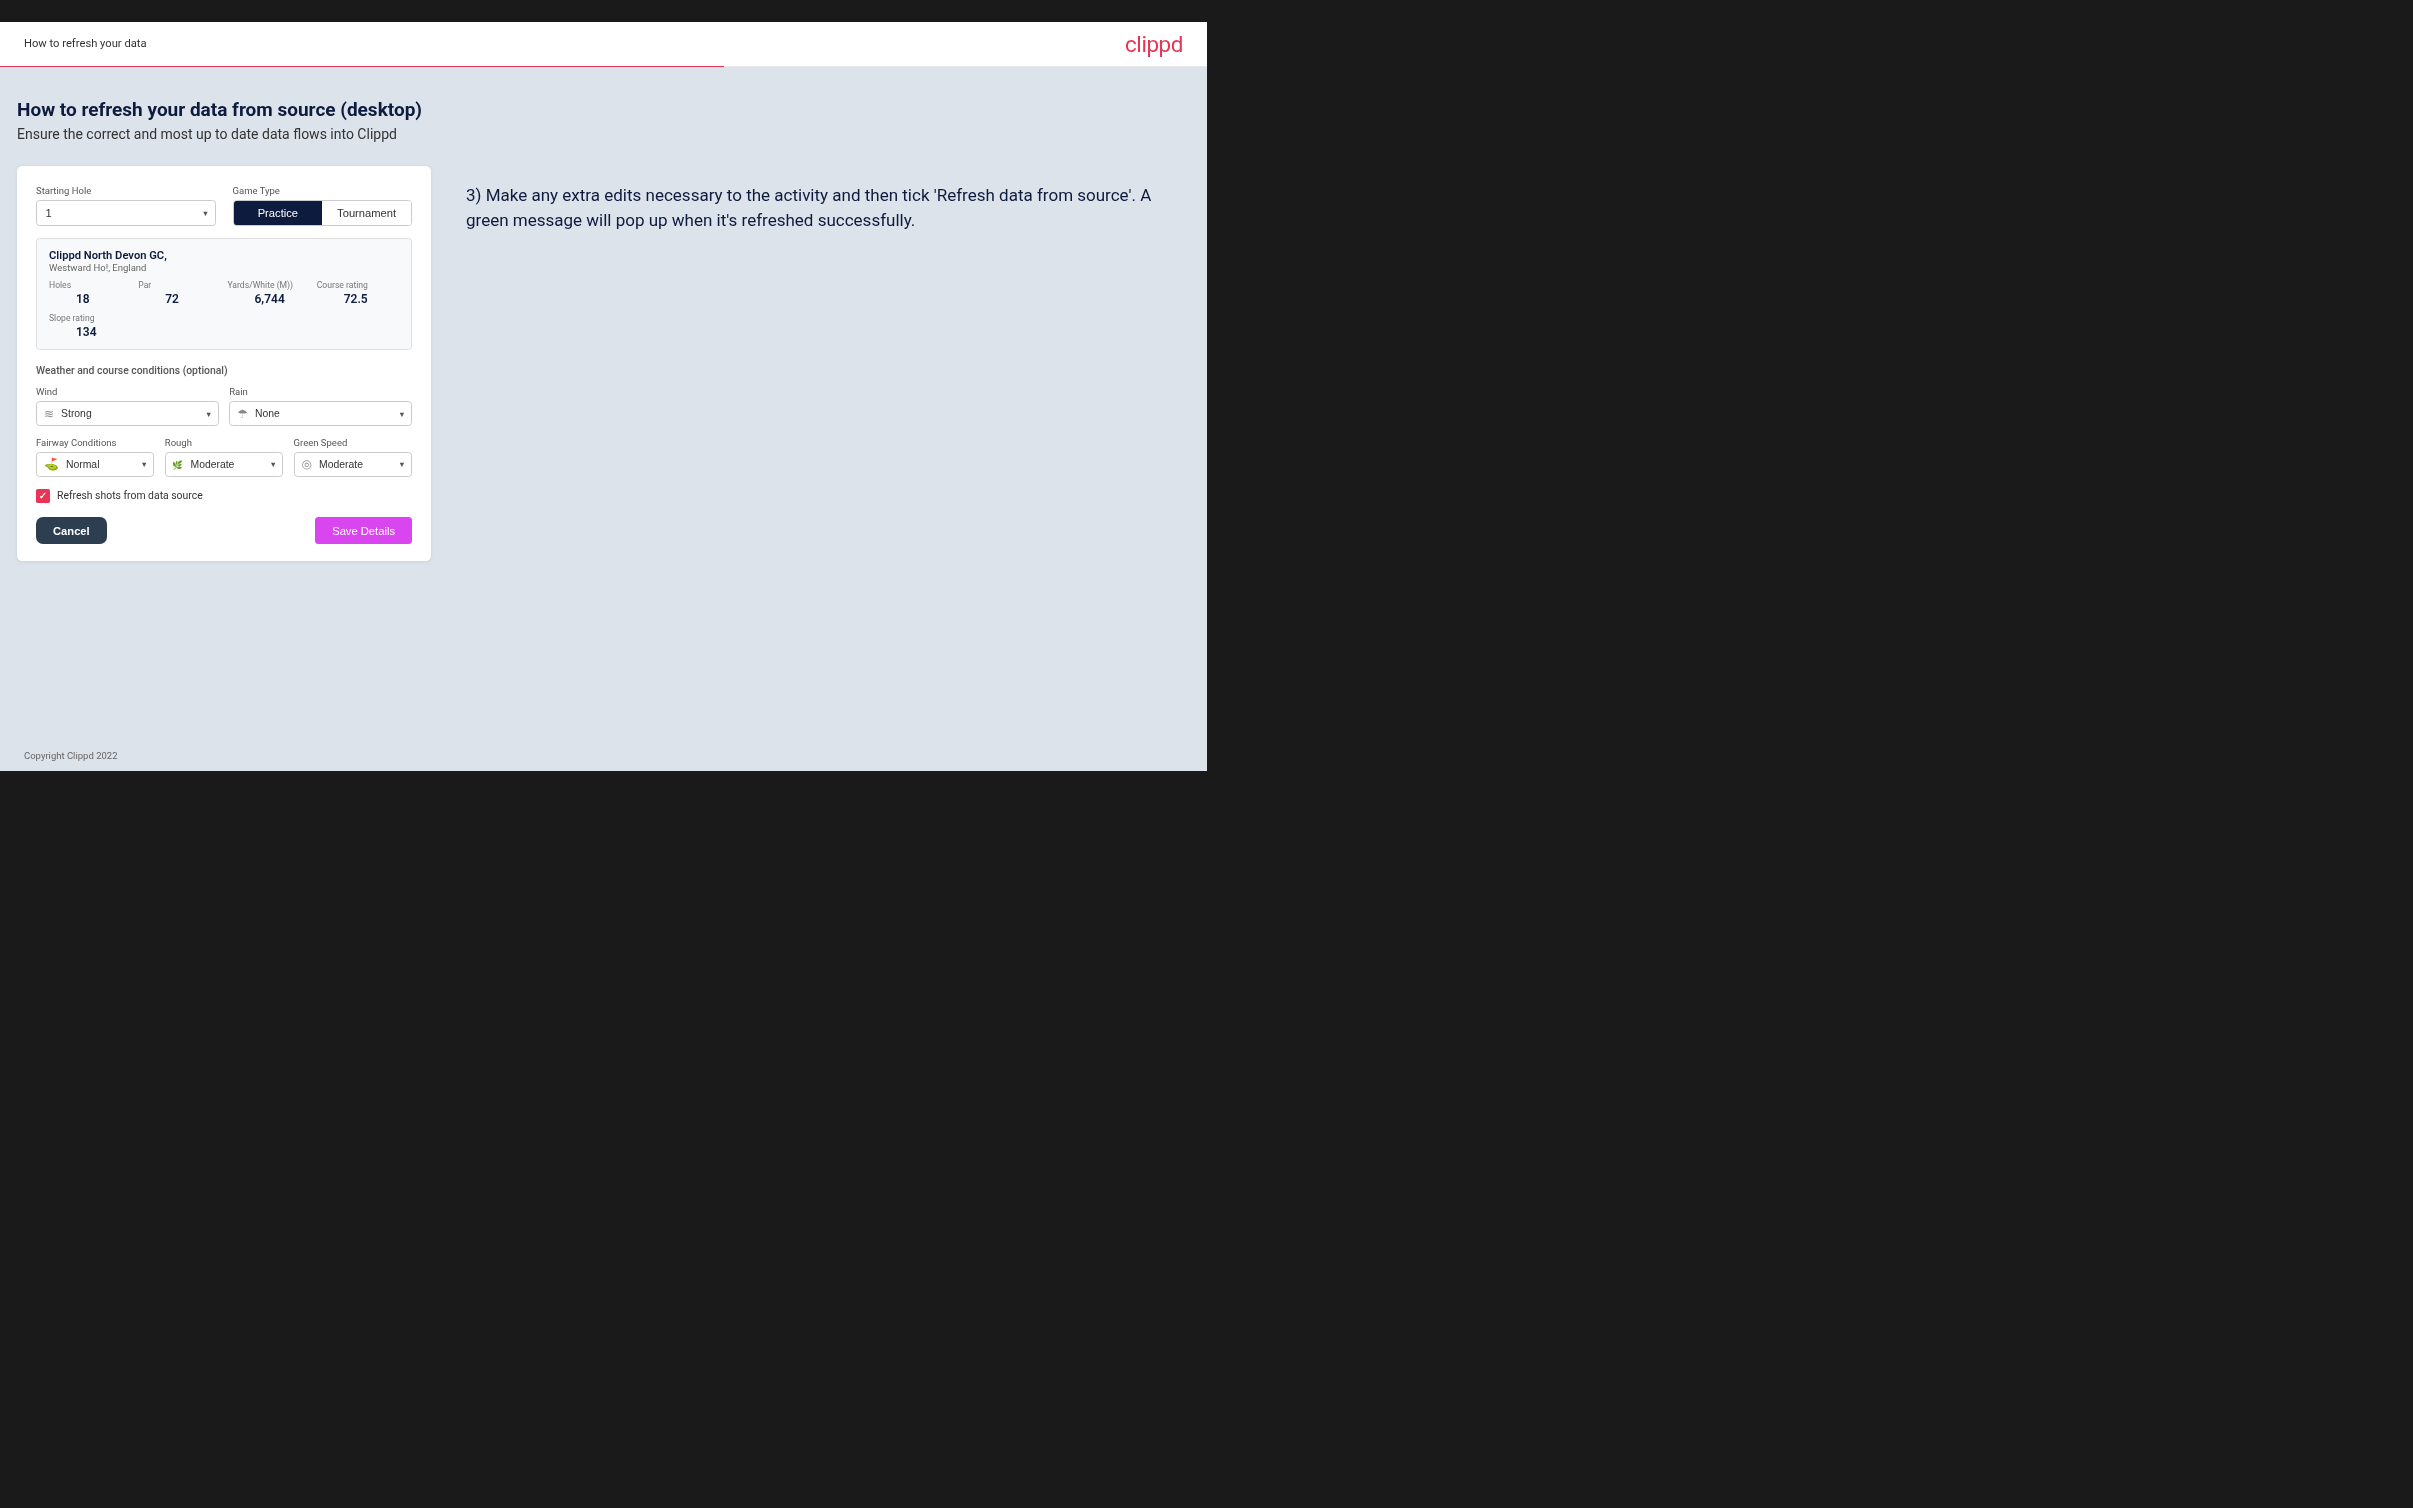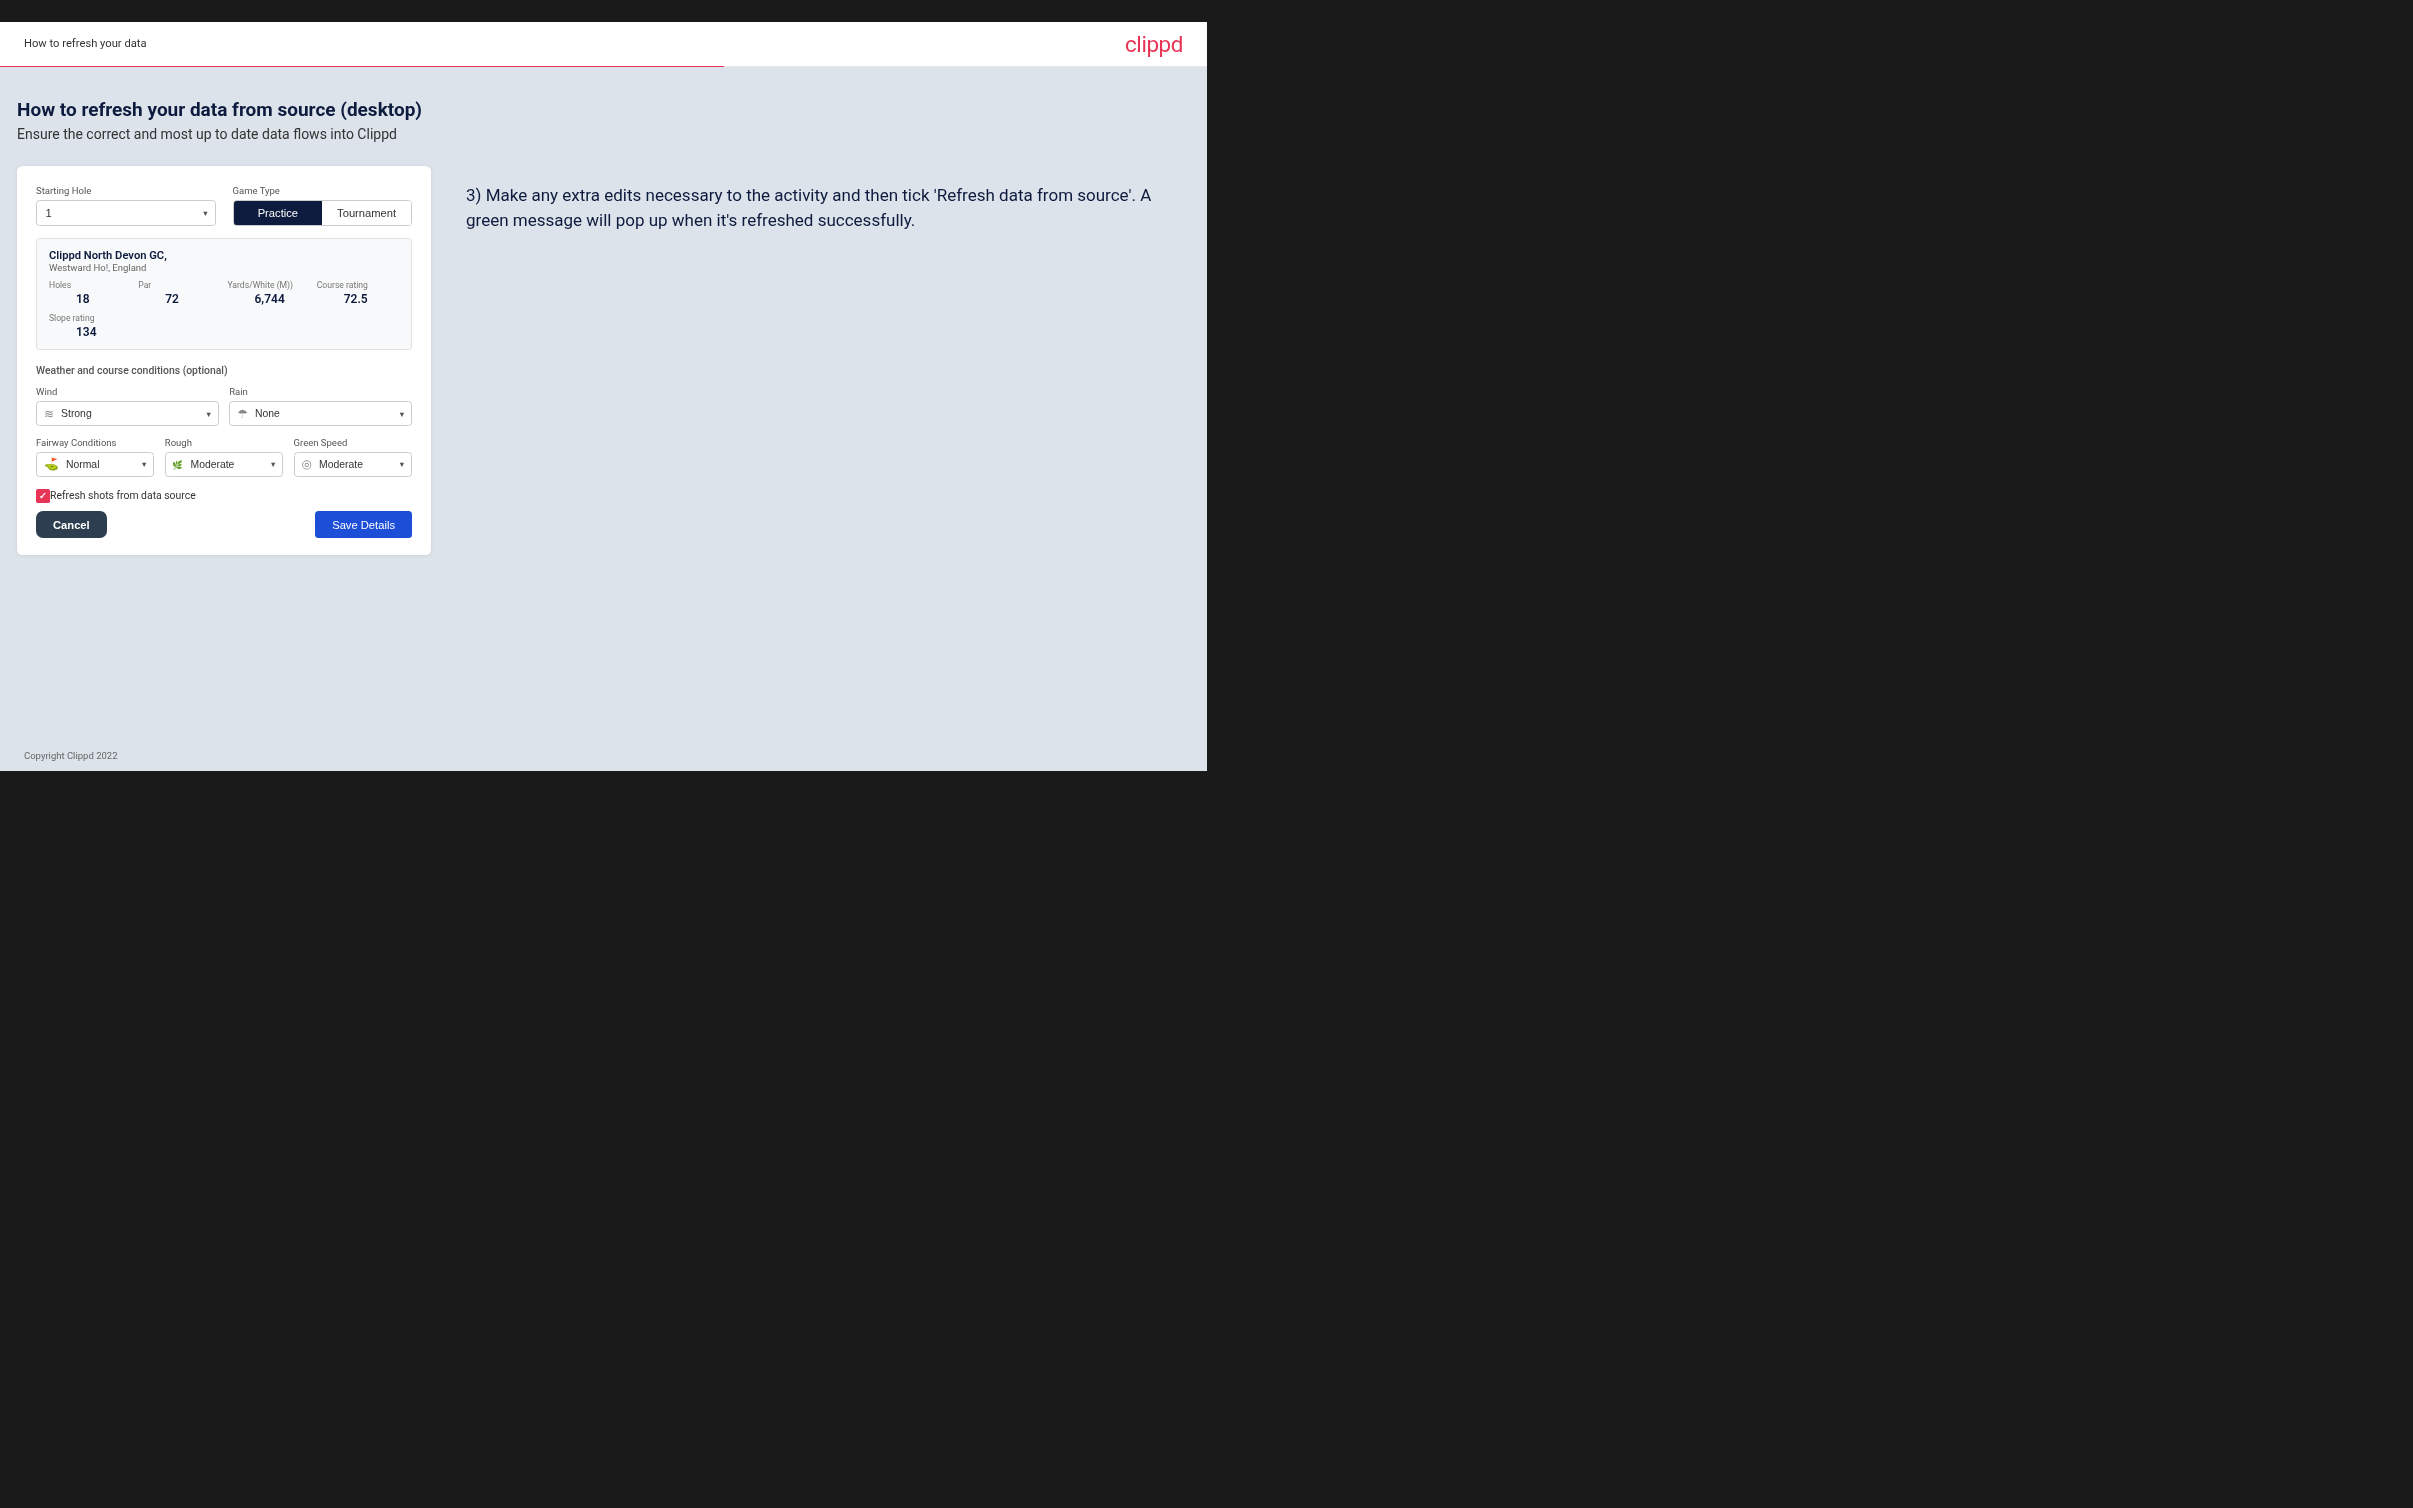--- a/index.html
+++ b/index.html
@@ -220,21 +220,22 @@
       right: 7px;
       top: 50%;
       transform: translateY(-50%);
       pointer-events: none;
       font-size: 8.6px;
       color: #555;
     }
     .refresh-row {
       display: flex;
       align-items: center;
-      margin-bottom: 8px;
+      gap: 7px;
+      margin-bottom: 14px;
     }
     .checkbox-checked {
       width: 14px;
       height: 14px;
       background: #e83455;
       border-radius: 1.7px;
       display: flex;
       align-items: center;
       justify-content: center;
       cursor: pointer;
@@ -259,21 +260,21 @@
       background: #2c3e50;
       color: #fff;
       border: none;
       padding: 7.8px 17px;
       border-radius: 7px;
       font-size: 11.2px;
       cursor: pointer;
       font-weight: 700;
     }
     .save-btn {
-      background: #1d4ed8;
+      background: #d946ef;
       color: #fff;
       border: none;
       padding: 7.8px 17px;
       border-radius: 3.5px;
       font-size: 11.2px;
       cursor: pointer;
       font-weight: 500;
       margin-left: 8px;
     }
     .side-instruction {

